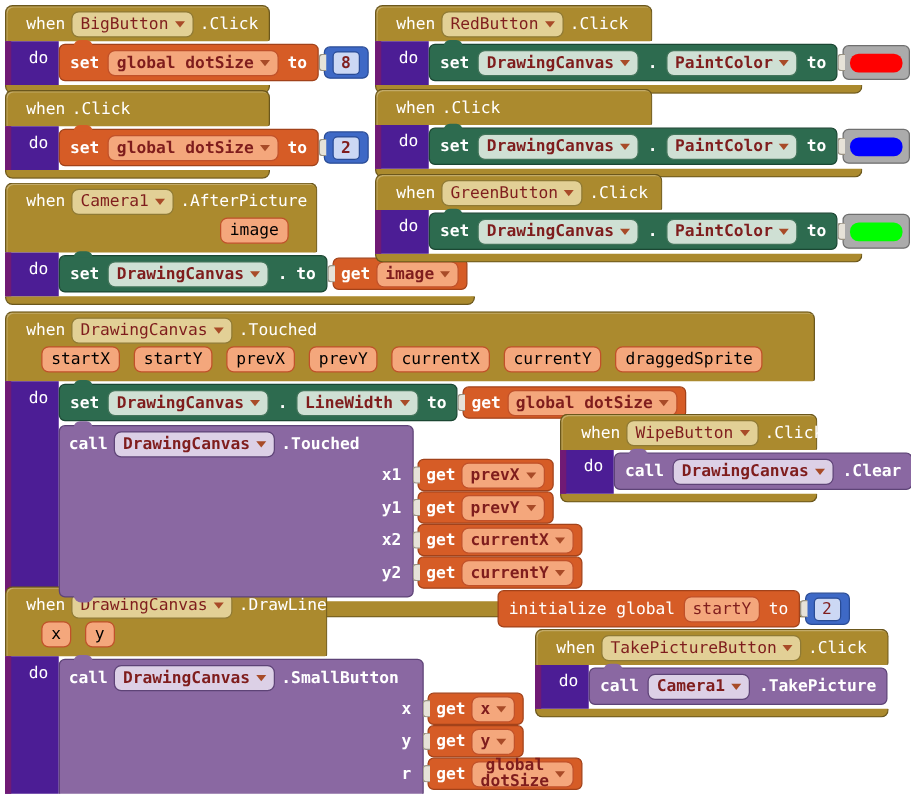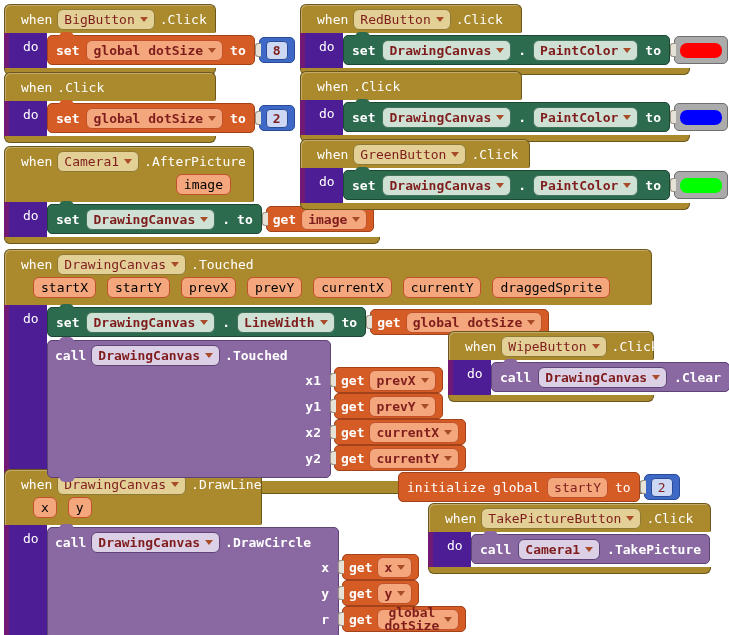--- a/index.html
+++ b/index.html
@@ -454,21 +454,21 @@
   <div class="g-body">
     <div class="g-spine"><span class="kw">do</span></div>
     <div class="slot">
       <div class="pcall" style="width:292px;">
         <div class="row">
           <span class="kw">call</span>
           <span class="field purple-f">
               <span>DrawingCanvas</span>
               <span class="arrow"></span>
             </span>
-          <span class="kw">.DrawCircle</span>
+          <span class="kw">.SmallButton</span>
         </div>
         <div class="arg-row">
           <span class="kw">x</span>
           <div class="attach">
             <div class="value orange">
               <span class="kw">get</span>
               <span class="field orange-f">
                   <span>x</span>
                   <span class="arrow"></span>
                 </span>

